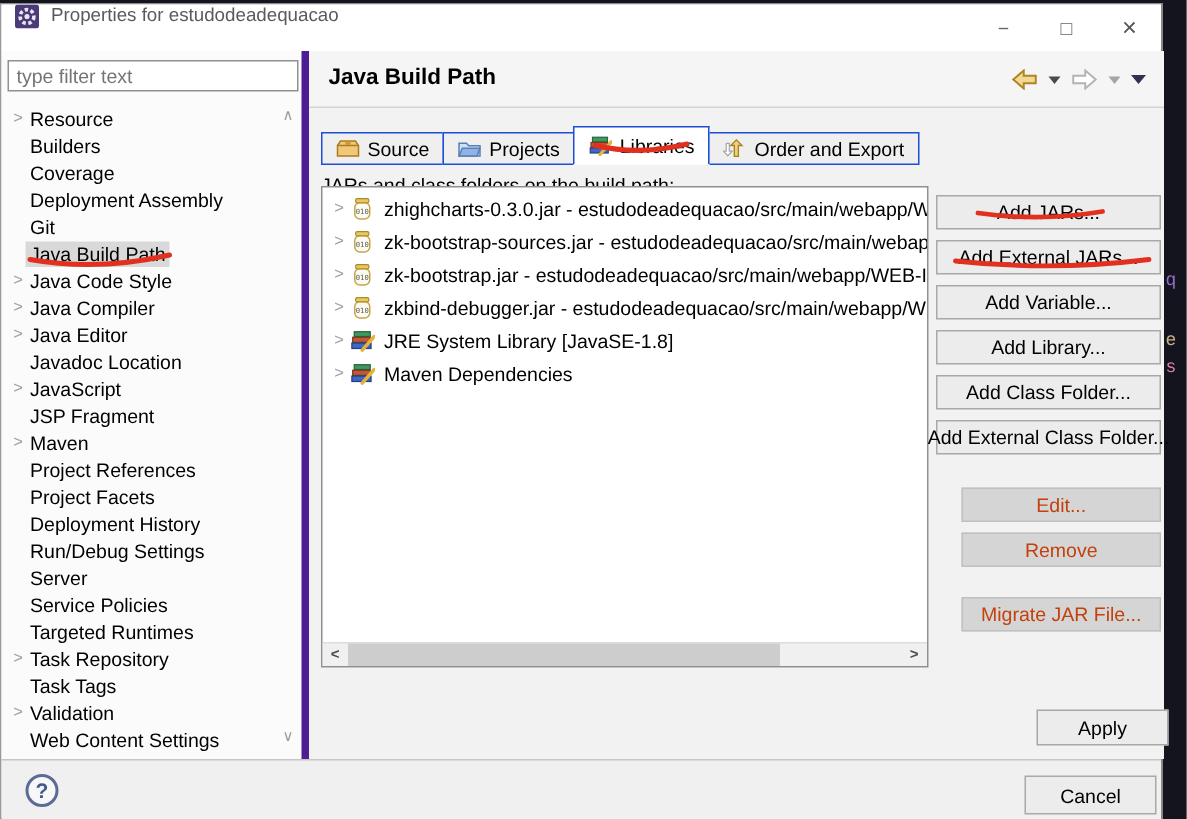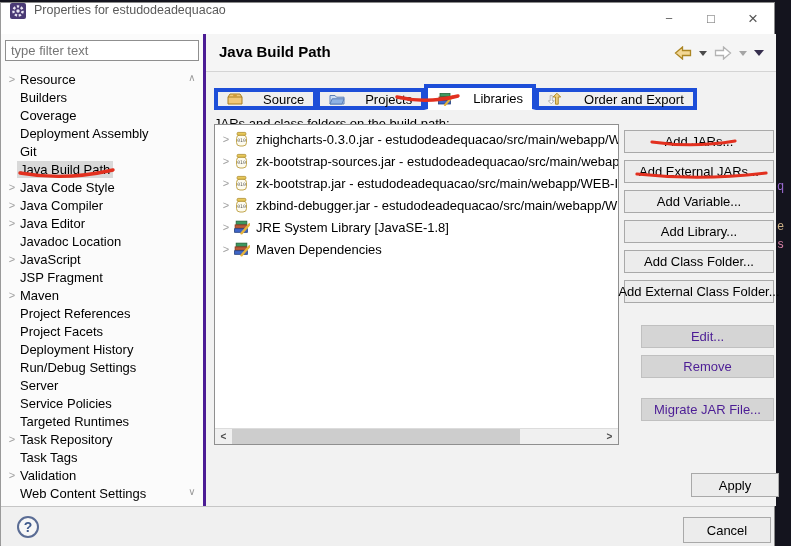--- a/index.html
+++ b/index.html
@@ -25,21 +25,21 @@
     background:#f0f0f0;border:1px solid #8a8a8a;border-left:1px solid #9a9a9a;
   }
   
   .titlebar{position:absolute;left:0;top:0;width:100%;height:31px;background:#ffffff;display:flex;align-items:flex-start;}
   .app-icon{width:16px;height:16px;margin-left:9px;flex:0 0 auto;}
   .title-text{margin-left:8px;color:#5a5a5a;font-size:12.5px;}
   .win-controls{margin-left:auto;display:flex;height:100%;}
   .win-btn{width:42px;height:100%;display:flex;align-items:center;justify-content:center;color:#666;font-size:13px;}
   .win-btn.close{font-size:17px;color:#555;}
   
-  .left-panel{position:absolute;left:0;top:31px;width:205px;height:472px;background:#fbfbfb;border-right:3px solid #4c1d95;}
+  .left-panel{position:absolute;left:0;top:31px;width:205px;height:472px;background:#fbfbfb;border-right:5px solid #4c1d95;}
   .filter-input{
     position:absolute;left:4px;top:6px;width:194px;height:21px;
     border:1px solid #8f8f8f;background:#fff;color:#8a8a8a;font-size:13px;
     padding:0 5px;font-family:inherit;outline:none;
   }
   .tree{position:absolute;left:0;top:36px;width:182px;}
   .tree-item{height:18px;display:flex;align-items:center;white-space:nowrap;}
   .expander{width:16px;flex:0 0 auto;text-align:center;color:#a0a0a0;font-size:11px;line-height:1;padding-left:6px;}
   .tree-label{padding:0 3px;line-height:17px;}
   .tree-label.selected{background:var(--sel-bg);}
@@ -48,22 +48,22 @@
   .main-panel{position:absolute;left:205px;top:31px;width:570px;height:472px;background:#f2f2f2;}
   .page-header{position:absolute;left:0;top:0;width:100%;height:38px;background:#f5f5f5;border-bottom:1px solid #d4d4d4;}
   .page-title{position:absolute;left:13px;top:9px;font-weight:bold;font-size:15px;}
   .nav-arrows{position:absolute;right:12px;top:12px;display:flex;align-items:center;gap:7px;}
   .tri{width:0;height:0;border-left:4px solid transparent;border-right:4px solid transparent;border-top:5px solid #4a4a4a;}
   .tri.gray{border-top-color:#a5a5a5;}
   .tri.dark{border-top-color:#362f4e;border-left-width:5px;border-right-width:5px;border-top-width:6px;}
   
   .tabbar{position:absolute;left:8px;top:50px;display:flex;align-items:flex-end;}
   .tab{
-    display:flex;align-items:center;gap:20px;height:22px;padding:0 9px;
-    border:4px solid #1d4ed8;background:#efefef;margin-right:-1px;white-space:nowrap;
+    display:flex;align-items:center;gap:5px;height:22px;padding:0 9px;
+    border:1px solid #1d4ed8;background:#efefef;margin-right:-1px;white-space:nowrap;
   }
   .tab.selected{background:#ffffff;height:26px;border-bottom:1px solid #ffffff;position:relative;z-index:2;}
   .tab-icon{width:16px;height:14px;flex:0 0 auto;}
   
   .list-caption{position:absolute;left:8px;top:82px;}
   .listbox{
     position:absolute;left:8px;top:90px;width:405px;height:321px;
     background:#ffffff;border:1px solid #8f8f8f;overflow:hidden;
   }
   .list-item{height:22px;display:flex;align-items:center;white-space:nowrap;overflow:hidden;}
@@ -74,21 +74,21 @@
   .hs-arrow{width:17px;text-align:center;color:#4d4d4d;font-size:10px;font-weight:bold;flex:0 0 auto;}
   .hs-track{flex:1;height:100%;position:relative;}
   .hs-thumb{position:absolute;left:0;top:0;height:100%;width:78%;background:#cdcdcd;}
   
   .actions-col{position:absolute;left:418px;top:96px;width:150px;display:flex;flex-direction:column;gap:7px;}
   .btn{
     height:23px;background:#ececec;border:1px solid #a9a9a9;
     display:flex;align-items:center;justify-content:center;
     font-size:13px;white-space:nowrap;padding:0 4px;
   }
-  .btn.disabled{background:#d5d5d5;color:#4c1d95;border-color:#c0c0c0;margin-left:17px;}
+  .btn.disabled{background:#d5d5d5;color:#c2410c;border-color:#c0c0c0;margin-left:17px;}
   .gap-before{margin-top:15px;}
   .gap-before-sm{margin-top:13px;}
   .apply-btn{position:absolute;left:485px;top:439px;width:88px;height:24px;}
   
   .bottombar{position:absolute;left:0;top:503px;width:100%;height:41px;background:#f0f0f0;border-top:1px solid #c6c6c6;}
   .help-btn{
     position:absolute;left:16px;top:9px;width:22px;height:22px;border-radius:50%;
     border:2px solid #5a6c94;color:#3f5a8c;display:flex;align-items:center;justify-content:center;
     font-size:14px;font-weight:bold;background:#f7f7f7;
   }

